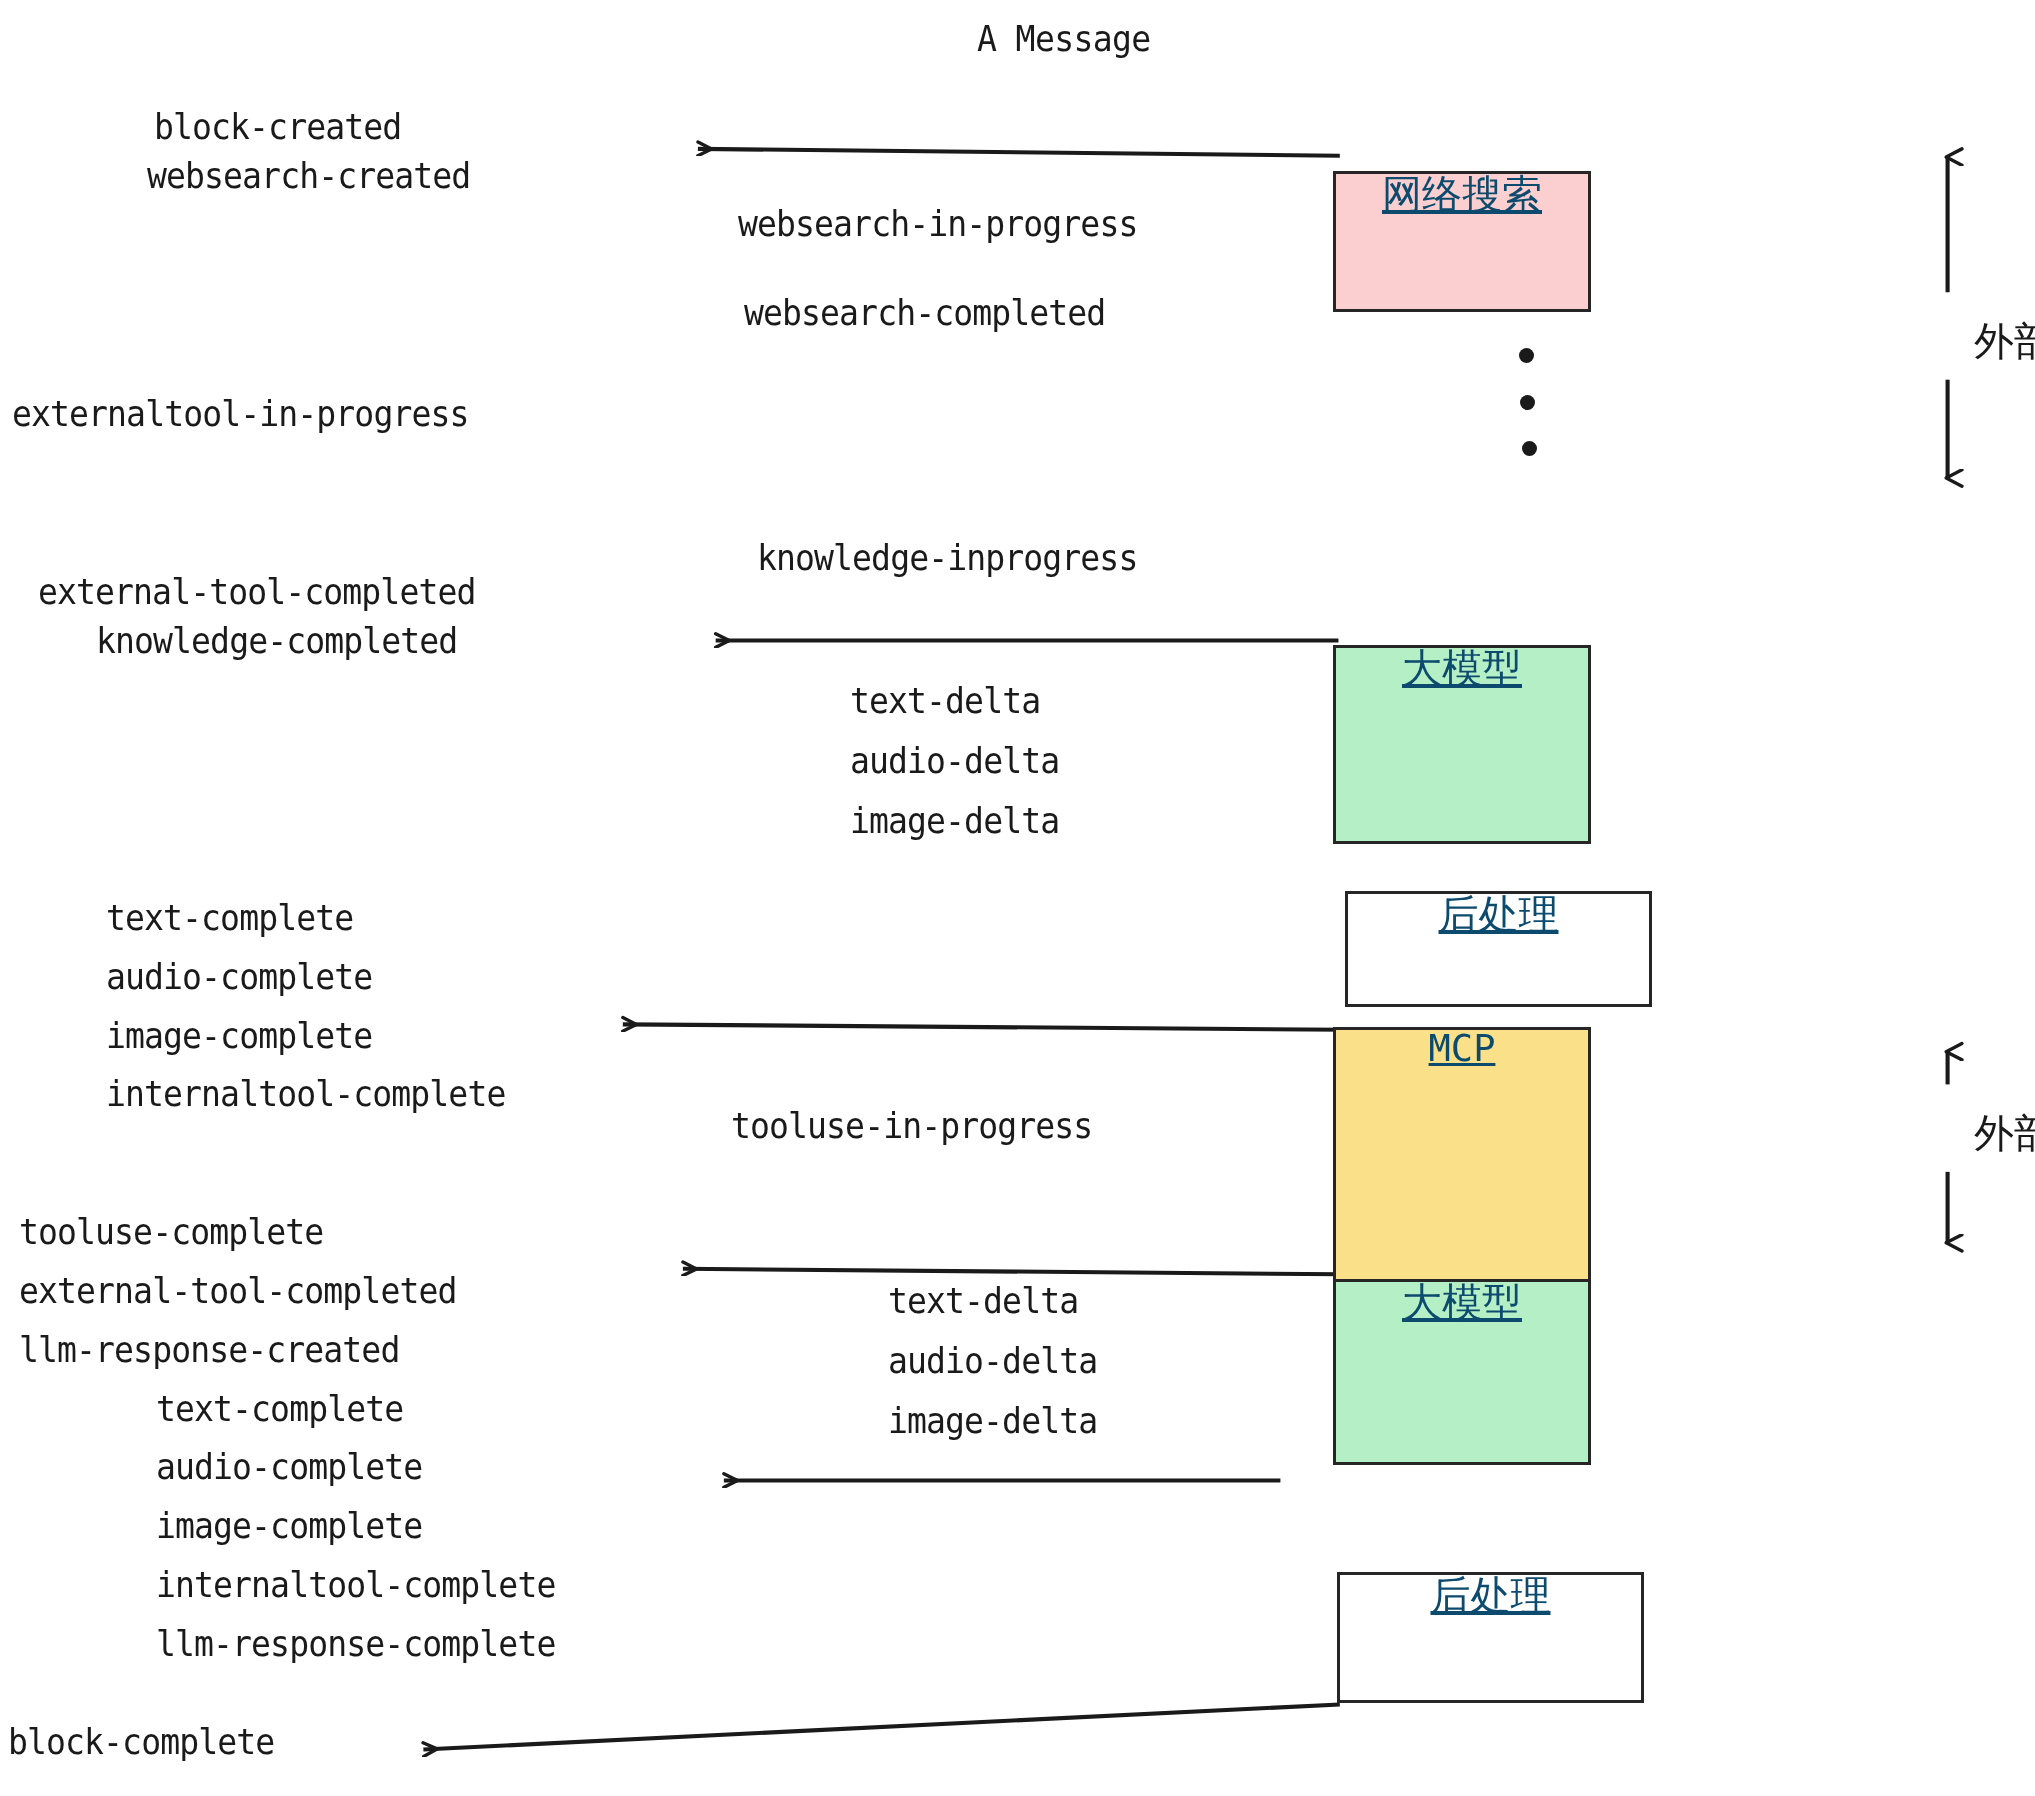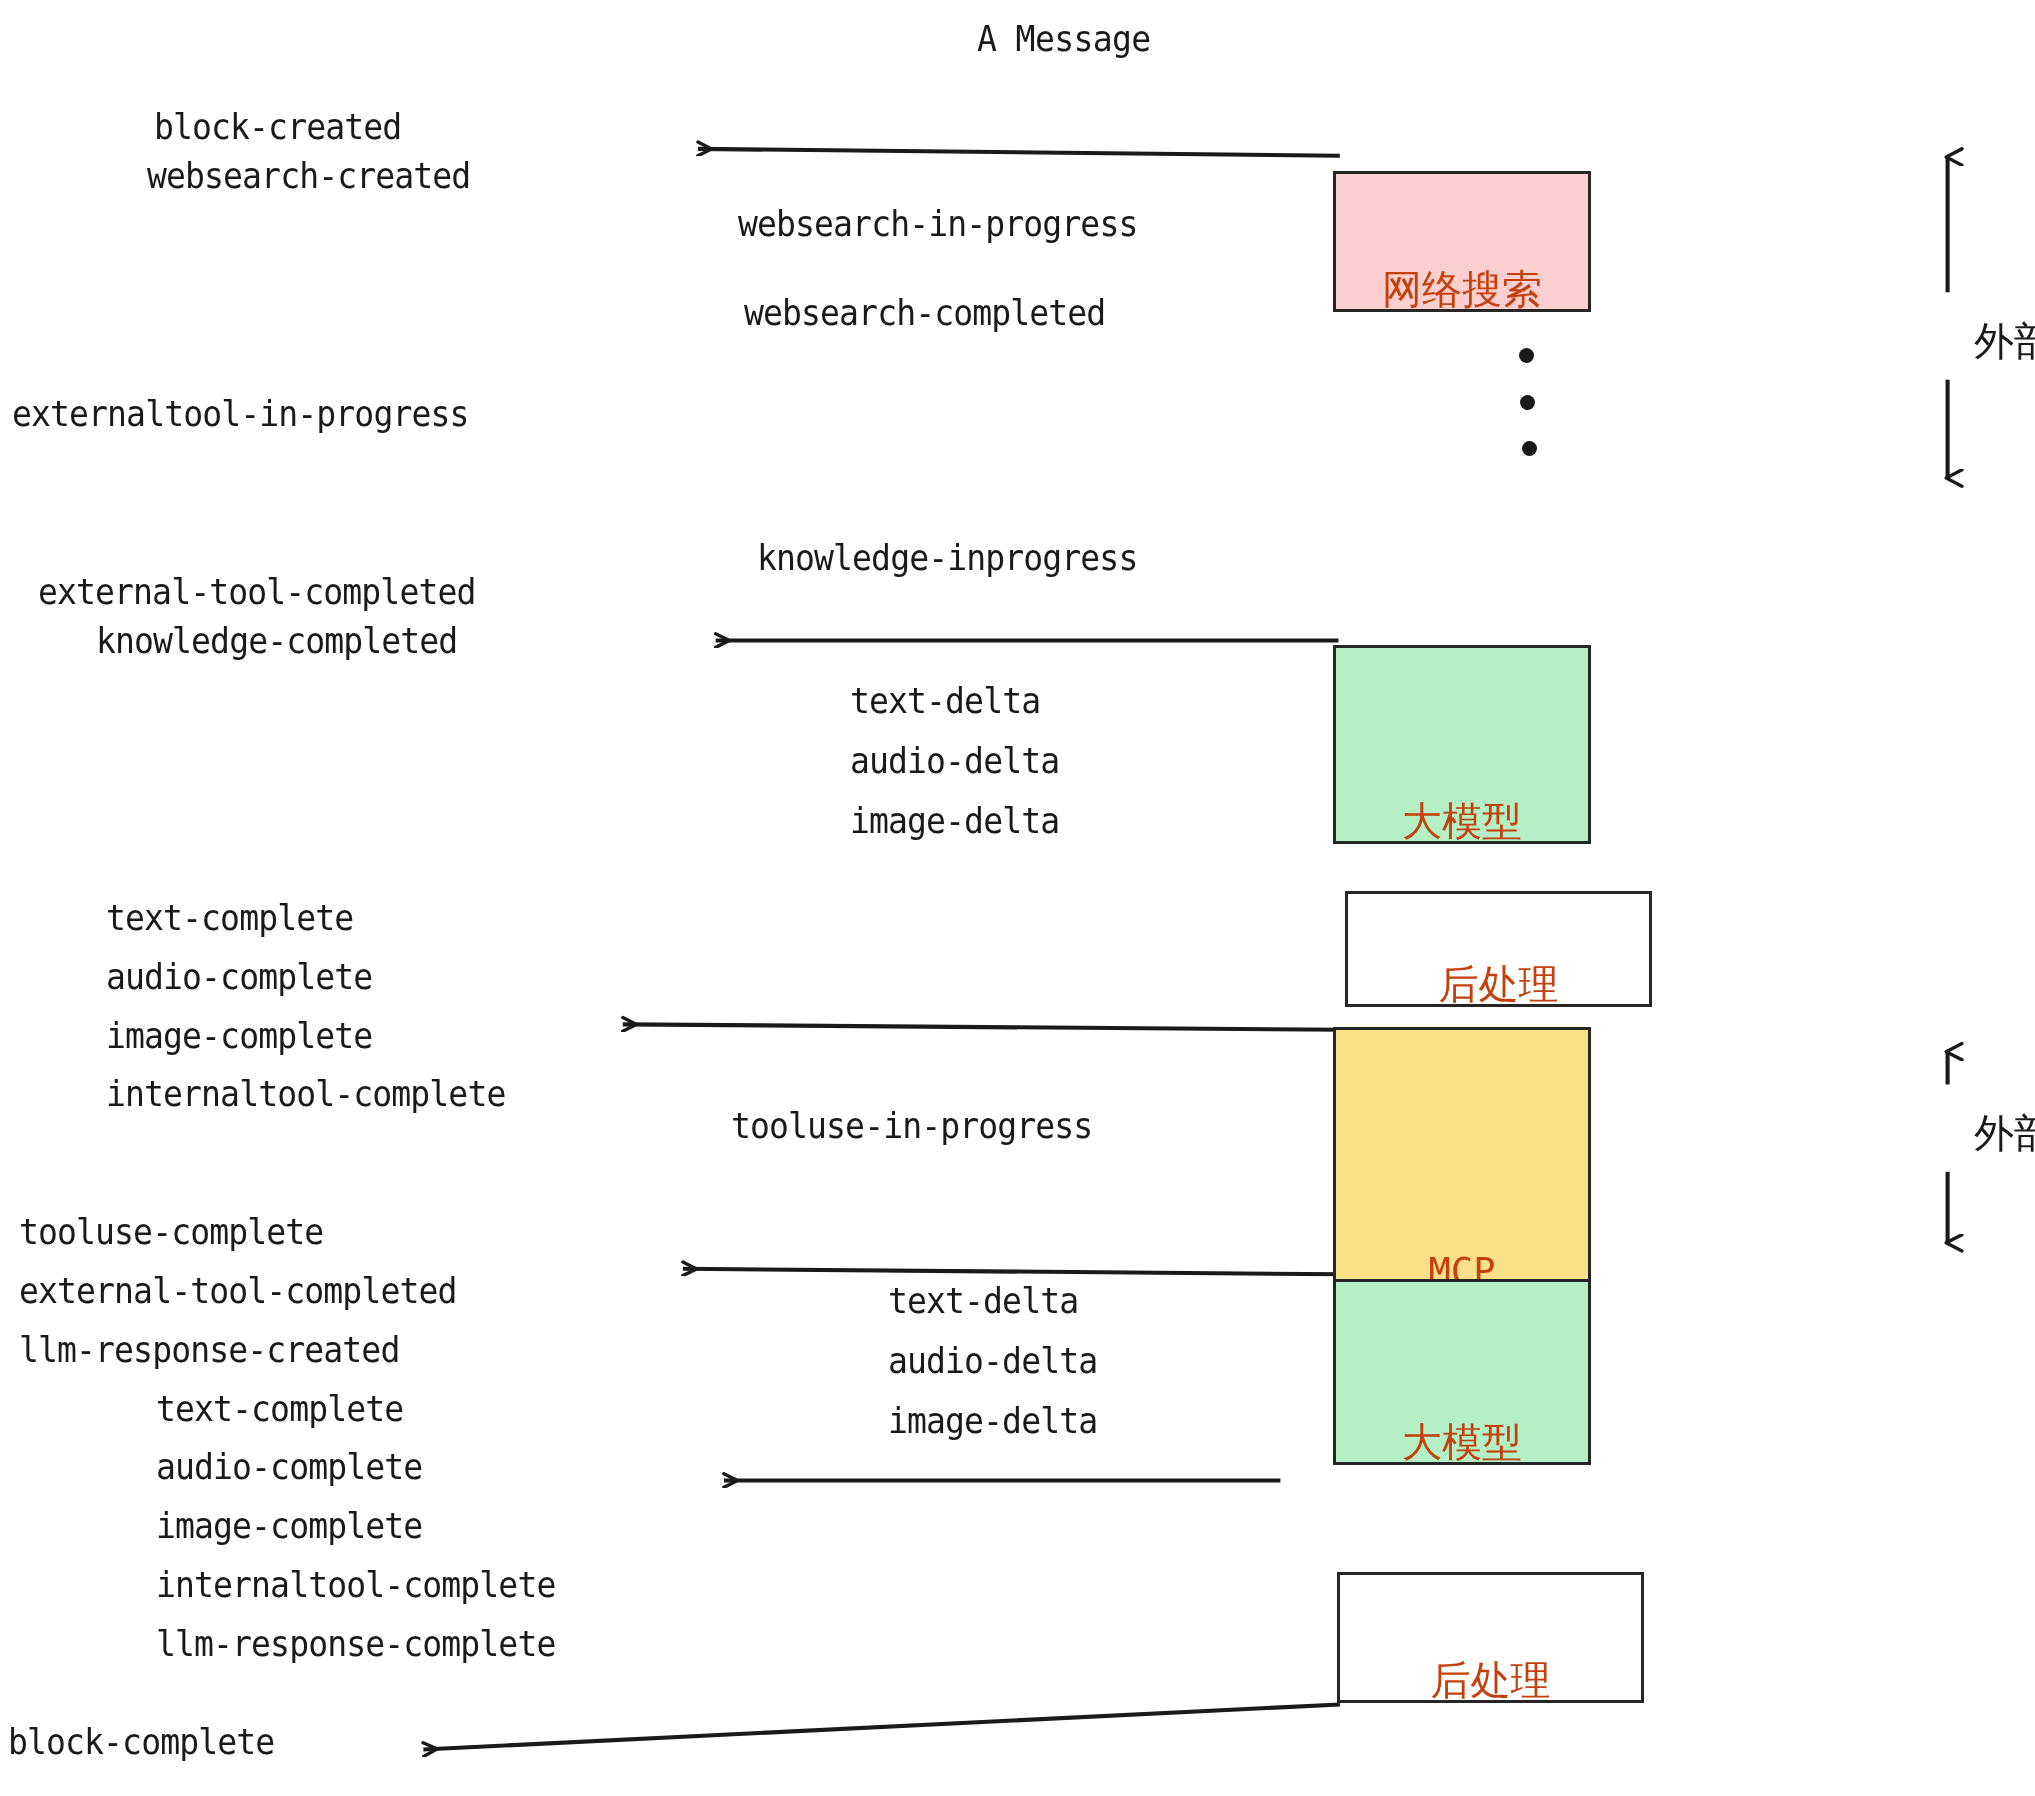--- a/index.html
+++ b/index.html
@@ -35,26 +35,27 @@
     line-height: 1;
     letter-spacing: -0.7px;
     transform: scaleX(0.92);
     transform-origin: left center;
   }
   .node {
     position: absolute;
     box-sizing: border-box;
     border: 3.4px solid #262626;
     display: flex;
-    align-items: flex-end;
+    align-items: flex-start;
     justify-content: center;
-    color: #c2410c;
+    color: #0c4a6e;
     font-family: "DejaVu Sans", "Liberation Sans", sans-serif;
     font-size: 40px;
     line-height: 1;
+    text-decoration: underline;
   }
   .node.latin {
     font-family: "DejaVu Sans Mono", "Liberation Mono", monospace;
     font-size: 37px;
   }
   .sidelabel {
     position: absolute;
     white-space: pre;
     color: #1a1a1a;
     font-family: "DejaVu Sans", "Liberation Sans", sans-serif;

